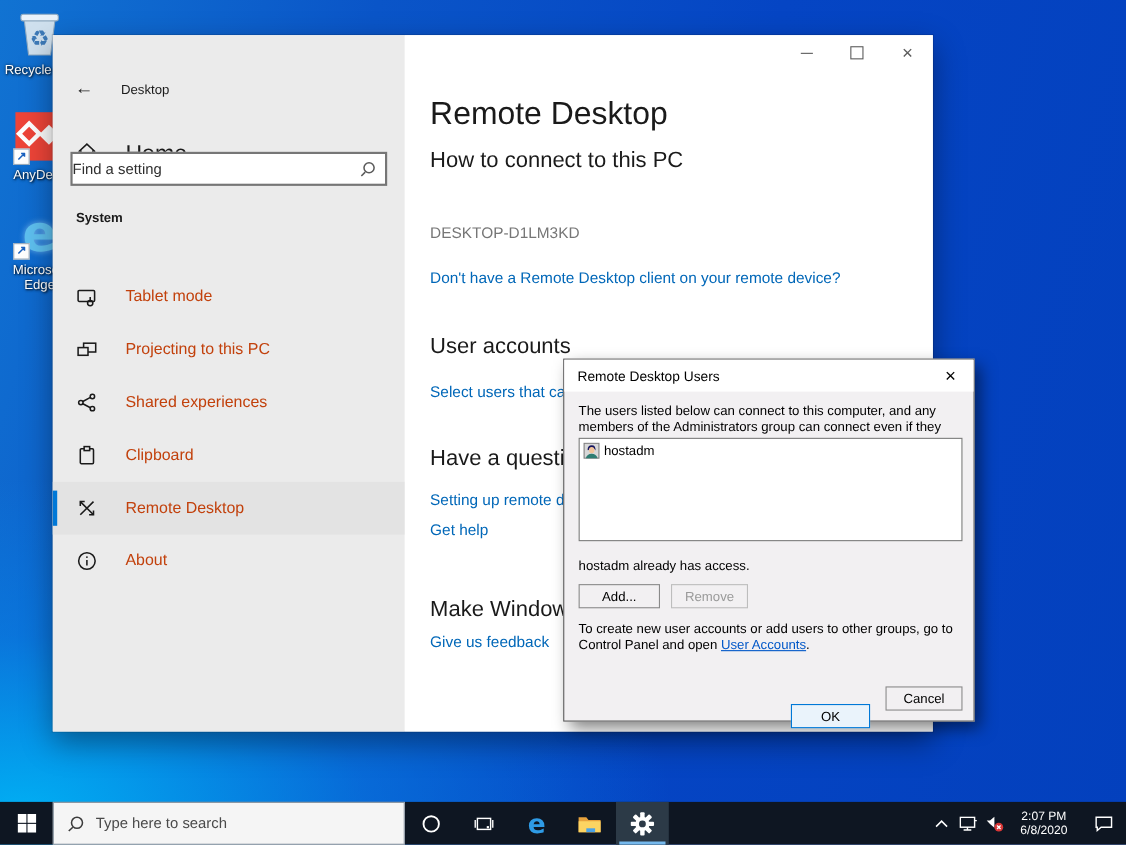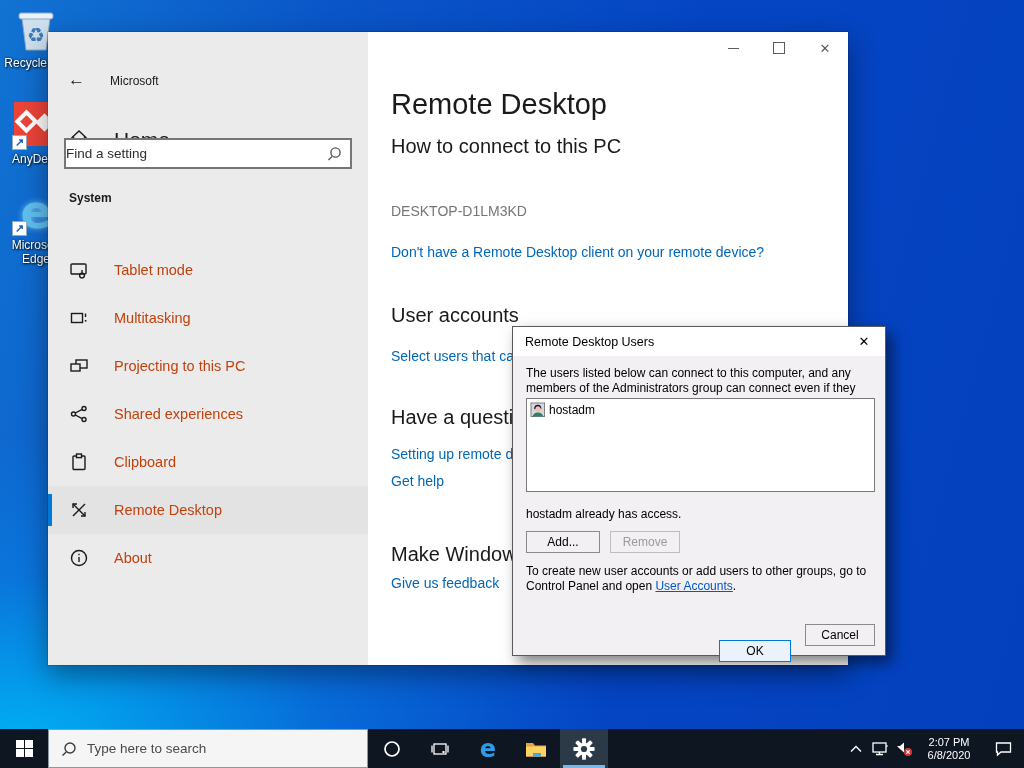--- a/index.html
+++ b/index.html
@@ -168,21 +168,21 @@
       <div class="edge-e">e</div>
       <span class="shortcut-arrow">↗</span>
     </div>
     <div class="lbl" style="width:64px;margin:2px auto 0;">Microsoft Edge</div>
   </div>
 
   <div class="win">
 
     <div class="sidebar">
       <span class="back-arrow">←</span>
-      <span class="win-title">Microsoft</span>
+      <span class="win-title">Desktop</span>
 
       <div class="home-row">
         <span class="nav-ic">
           <svg width="20" height="20" viewBox="0 0 20 20" fill="none" stroke="#1a1a1a" stroke-width="1.4">
             <path d="M2.5 10 L10 3 L17.5 10"></path>
               <path d="M4.5 8.5 V17 H8 V12.5 H12 V17 H15.5 V8.5"></path>
           </svg>
         </span>
         <span class="nav-lbl">Home</span>
       </div>
@@ -205,30 +205,20 @@
           <span class="nav-ic">
             <svg width="20" height="20" viewBox="0 0 20 20" fill="none" stroke="#1a1a1a" stroke-width="1.4">
               <rect x="2" y="4" width="15" height="10" rx="1"></rect>
                 <circle cx="13" cy="15.5" r="2.4"></circle>
                 <path d="M13 13 V10"></path>
             </svg>
           </span>
           <span class="nav-lbl">Tablet mode</span>
         </div>
 
-        <div class="nav-item">
-          <span class="nav-ic">
-            <svg width="20" height="20" viewBox="0 0 20 20" fill="none" stroke="#1a1a1a" stroke-width="1.4">
-              <rect x="2.5" y="5.5" width="11" height="9"></rect>
-                <path d="M16.5 5.5 V9"></path>
-                <rect x="15.8" y="12" width="1.6" height="1.6" fill="#1a1a1a" stroke="none"></rect>
-            </svg>
-          </span>
-          <span class="nav-lbl">Multitasking</span>
-        </div>
 
         <div class="nav-item">
           <span class="nav-ic">
             <svg width="20" height="20" viewBox="0 0 20 20" fill="none" stroke="#1a1a1a" stroke-width="1.4">
               <rect x="7" y="4" width="11" height="8"></rect>
                 <rect x="2" y="8" width="9" height="7" fill="#ebebeb"></rect>
             </svg>
           </span>
           <span class="nav-lbl">Projecting to this PC</span>
         </div>

